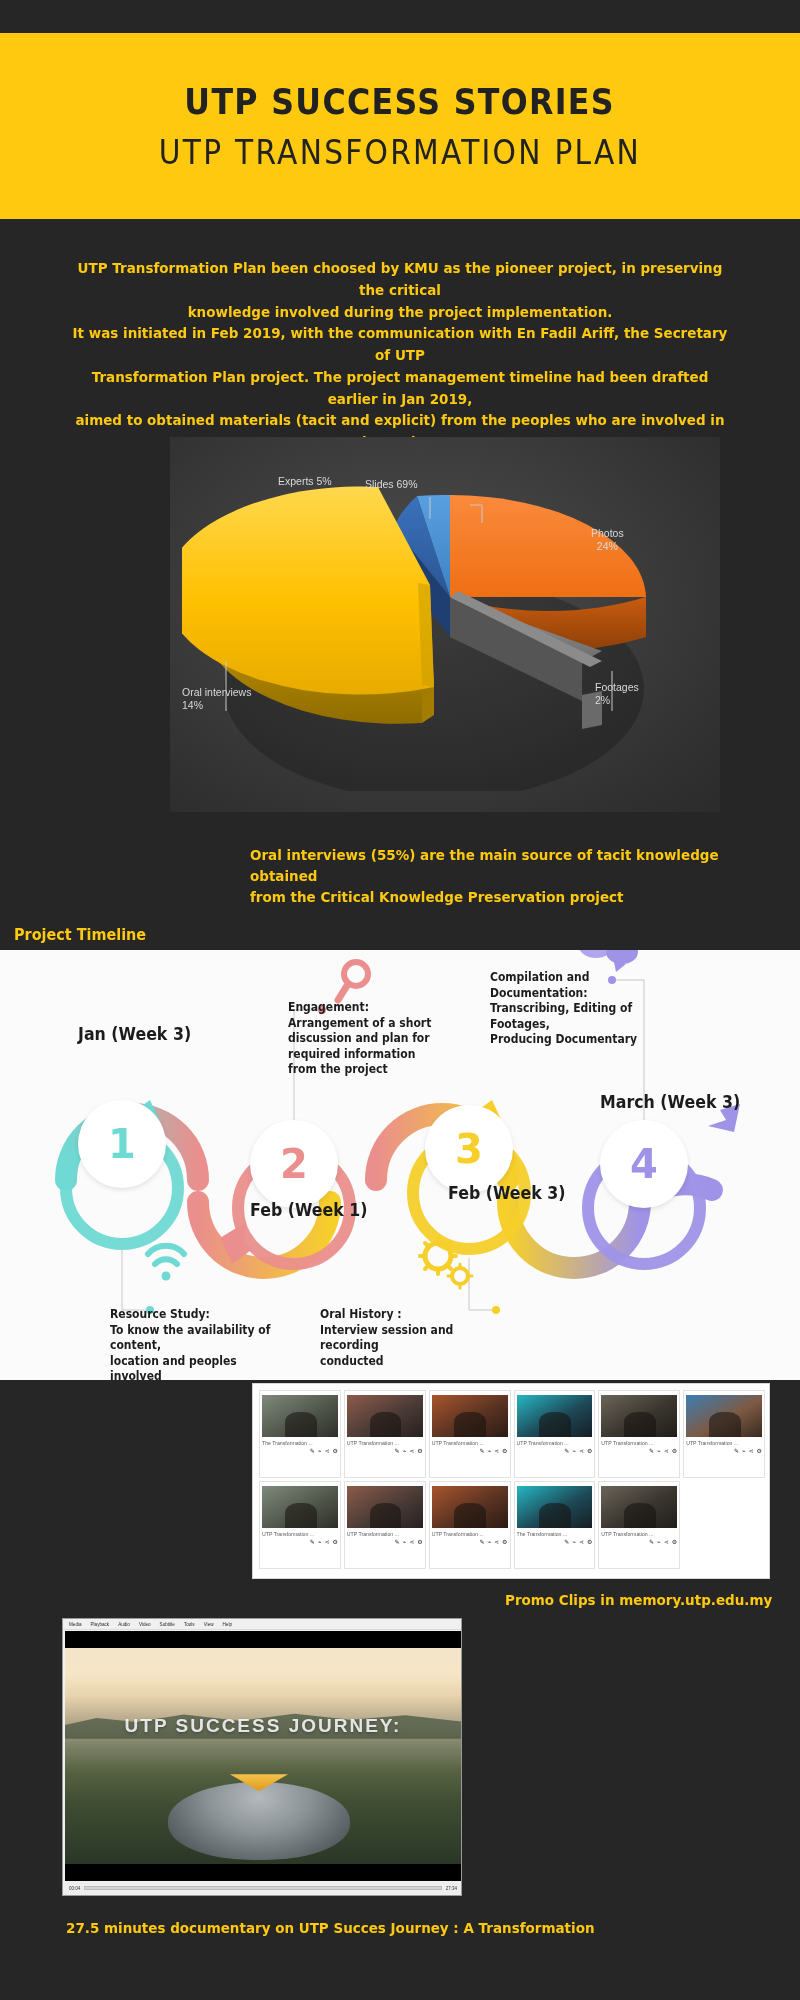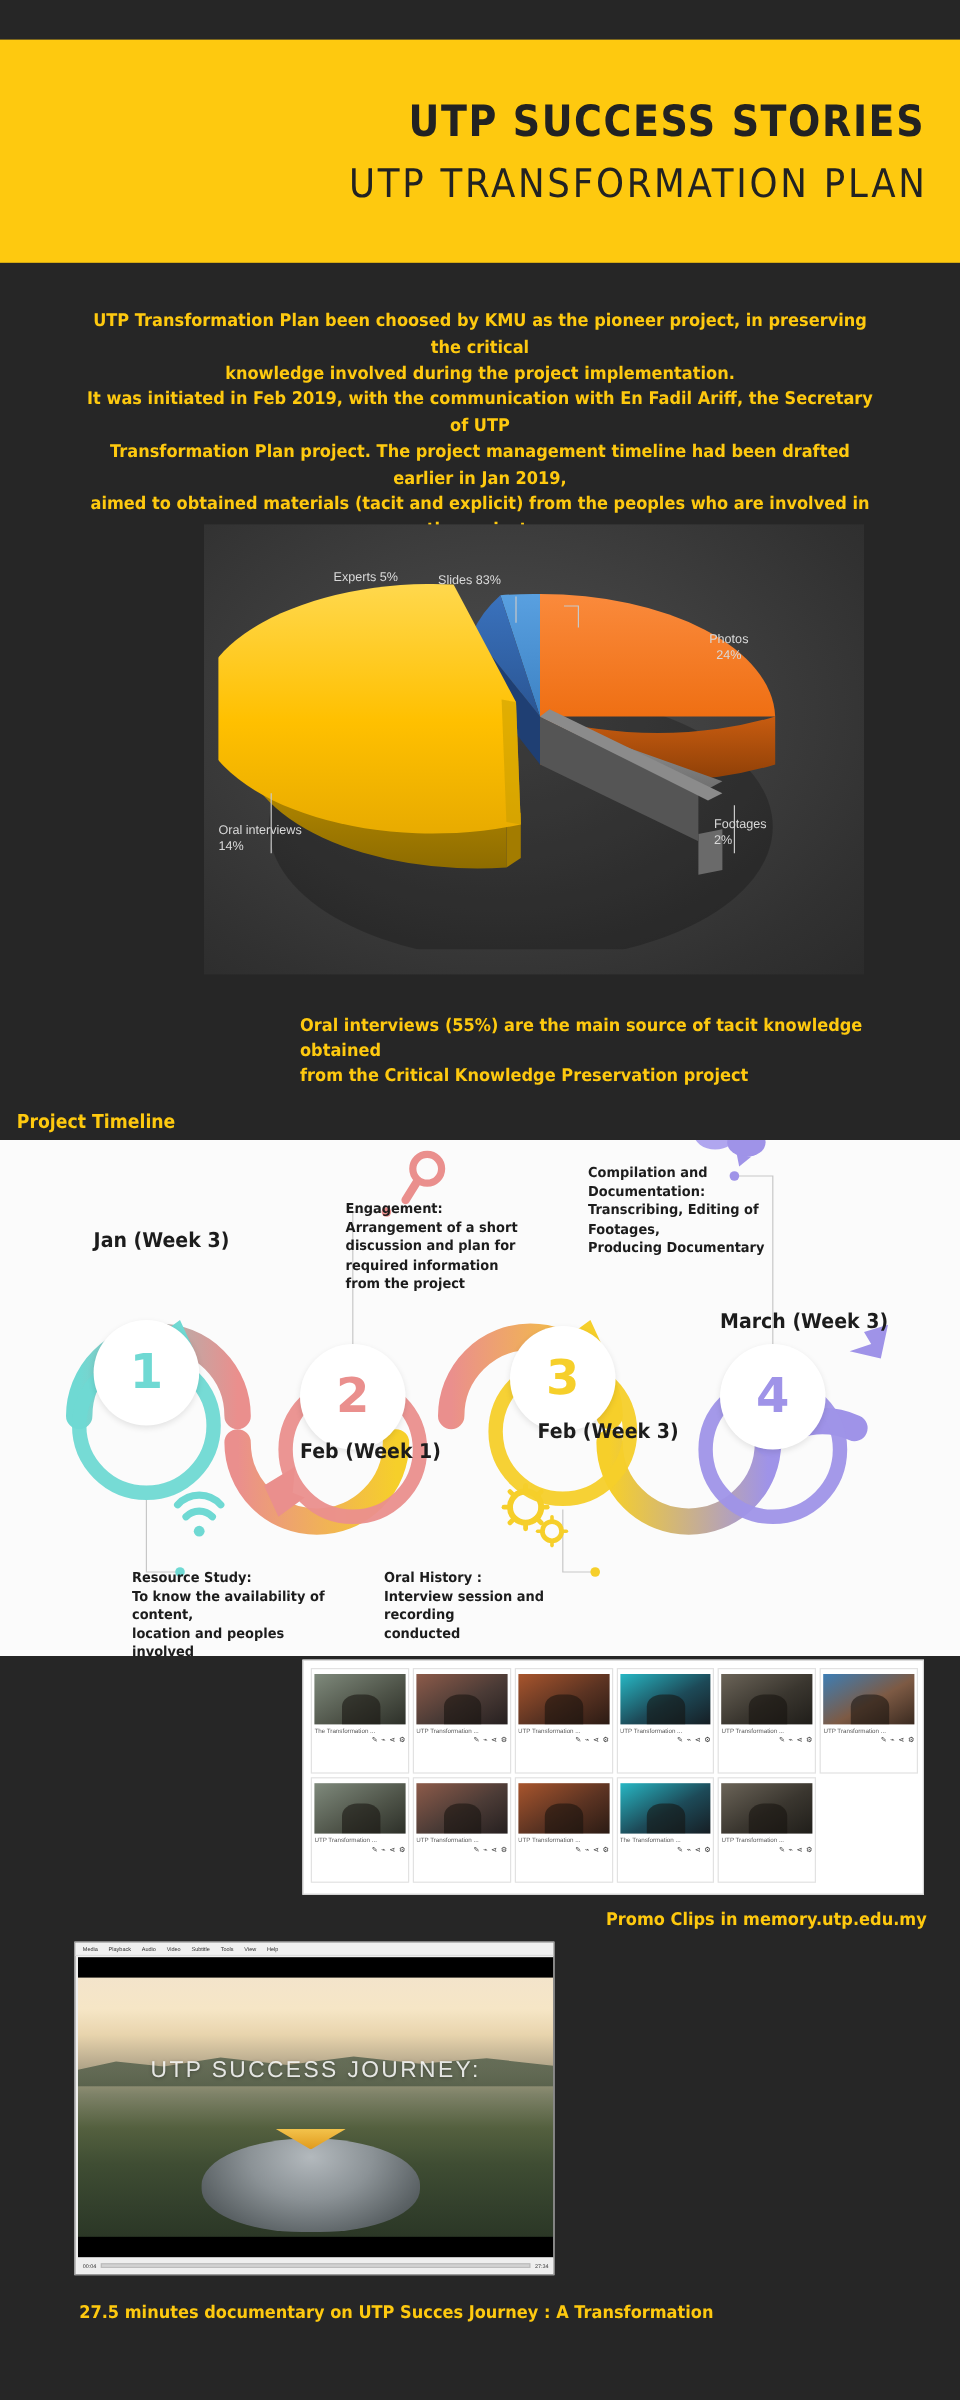--- a/index.html
+++ b/index.html
@@ -9,21 +9,21 @@
     font-family: "Liberation Sans", sans-serif;
     overflow: hidden;
   }
   .page { position: relative; width: 800px; height: 2000px; background: #262626; }
 
   
   .banner {
     position: absolute; left: 0; top: 33px; width: 800px; height: 186px;
     background: #fec90f;
     display: flex; flex-direction: column;
-    align-items: flex-end; justify-content: center;
+    align-items: center; justify-content: center;
   }
   .banner-title {
     font-family: "DejaVu Sans", sans-serif;
     font-weight: 700; font-size: 36px; letter-spacing: 1.5px;
     color: #222222; transform: scaleX(0.88); text-align: center;
     line-height: 1.2;
   }
   .banner-sub {
     font-family: "DejaVu Sans", sans-serif;
     font-weight: 400; font-size: 33px; letter-spacing: 2.5px;
@@ -197,20 +197,21 @@
     content: ""; position: absolute; left: 34%; top: -10%; width: 32%; height: 22%;
     background: linear-gradient(to bottom, #f3c34c, #e09a1d);
     clip-path: polygon(0 0, 100% 0, 50% 100%);
   }
   .vid-title {
     position: absolute; left: 0; top: 30%; width: 100%; text-align: center;
     color: rgba(255,255,255,0.85);
     font-family: "Liberation Sans", sans-serif;
     font-size: 19px; letter-spacing: 2px; line-height: 1.35;
     text-shadow: 0 1px 3px rgba(0,0,0,0.35);
+    font-weight: bold;
   }
   .vid-title .l2 { font-size: 18px; color: rgba(255,255,255,0.72); }
   .player-bar {
     position: absolute; left: 2px; top: 263px; width: 396px; height: 12px;
     background: #eeeeee; display: flex; align-items: center; gap: 4px; padding: 0 4px;
   }
   .pb-time { font-size: 4.5px; color: #333; font-family: "Liberation Sans", sans-serif; }
   .pb-track { flex: 1; height: 4px; background: #d2d2d2; border: 1px solid #bcbcbc; }
   .player-caption {
     position: absolute; left: 66px; top: 1920px;
@@ -299,21 +300,21 @@
 
         <path d="M 248 124 L 252 226 L 240 224 L 236 122 Z" fill="#c79c00" opacity="0.55"></path>
 
         <path d="M 248 58 L 248 36" stroke="#c9c9c9" stroke-width="1" fill="none"></path>
         <path d="M 300 62 L 300 44 L 288 44" stroke="#c9c9c9" stroke-width="1" fill="none"></path>
         <path d="M 430 210 L 430 250" stroke="#c9c9c9" stroke-width="1" fill="none"></path>
         <path d="M 44 200 L 44 250" stroke="#c9c9c9" stroke-width="1" fill="none"></path>
       </svg>
 
       <div class="pie-label pl-experts">Experts  5%</div>
-      <div class="pie-label pl-slides">Slides 83%</div>
+      <div class="pie-label pl-slides">Slides 69%</div>
       <div class="pie-label pl-photos">
         <span>Photos</span><br>
         <span>24%</span>
       </div>
       <div class="pie-label pl-reports">
         <span>Footages</span><br>
         <span>2%</span>
       </div>
       <div class="pie-label pl-oral">
         <span>Oral interviews</span><br>

